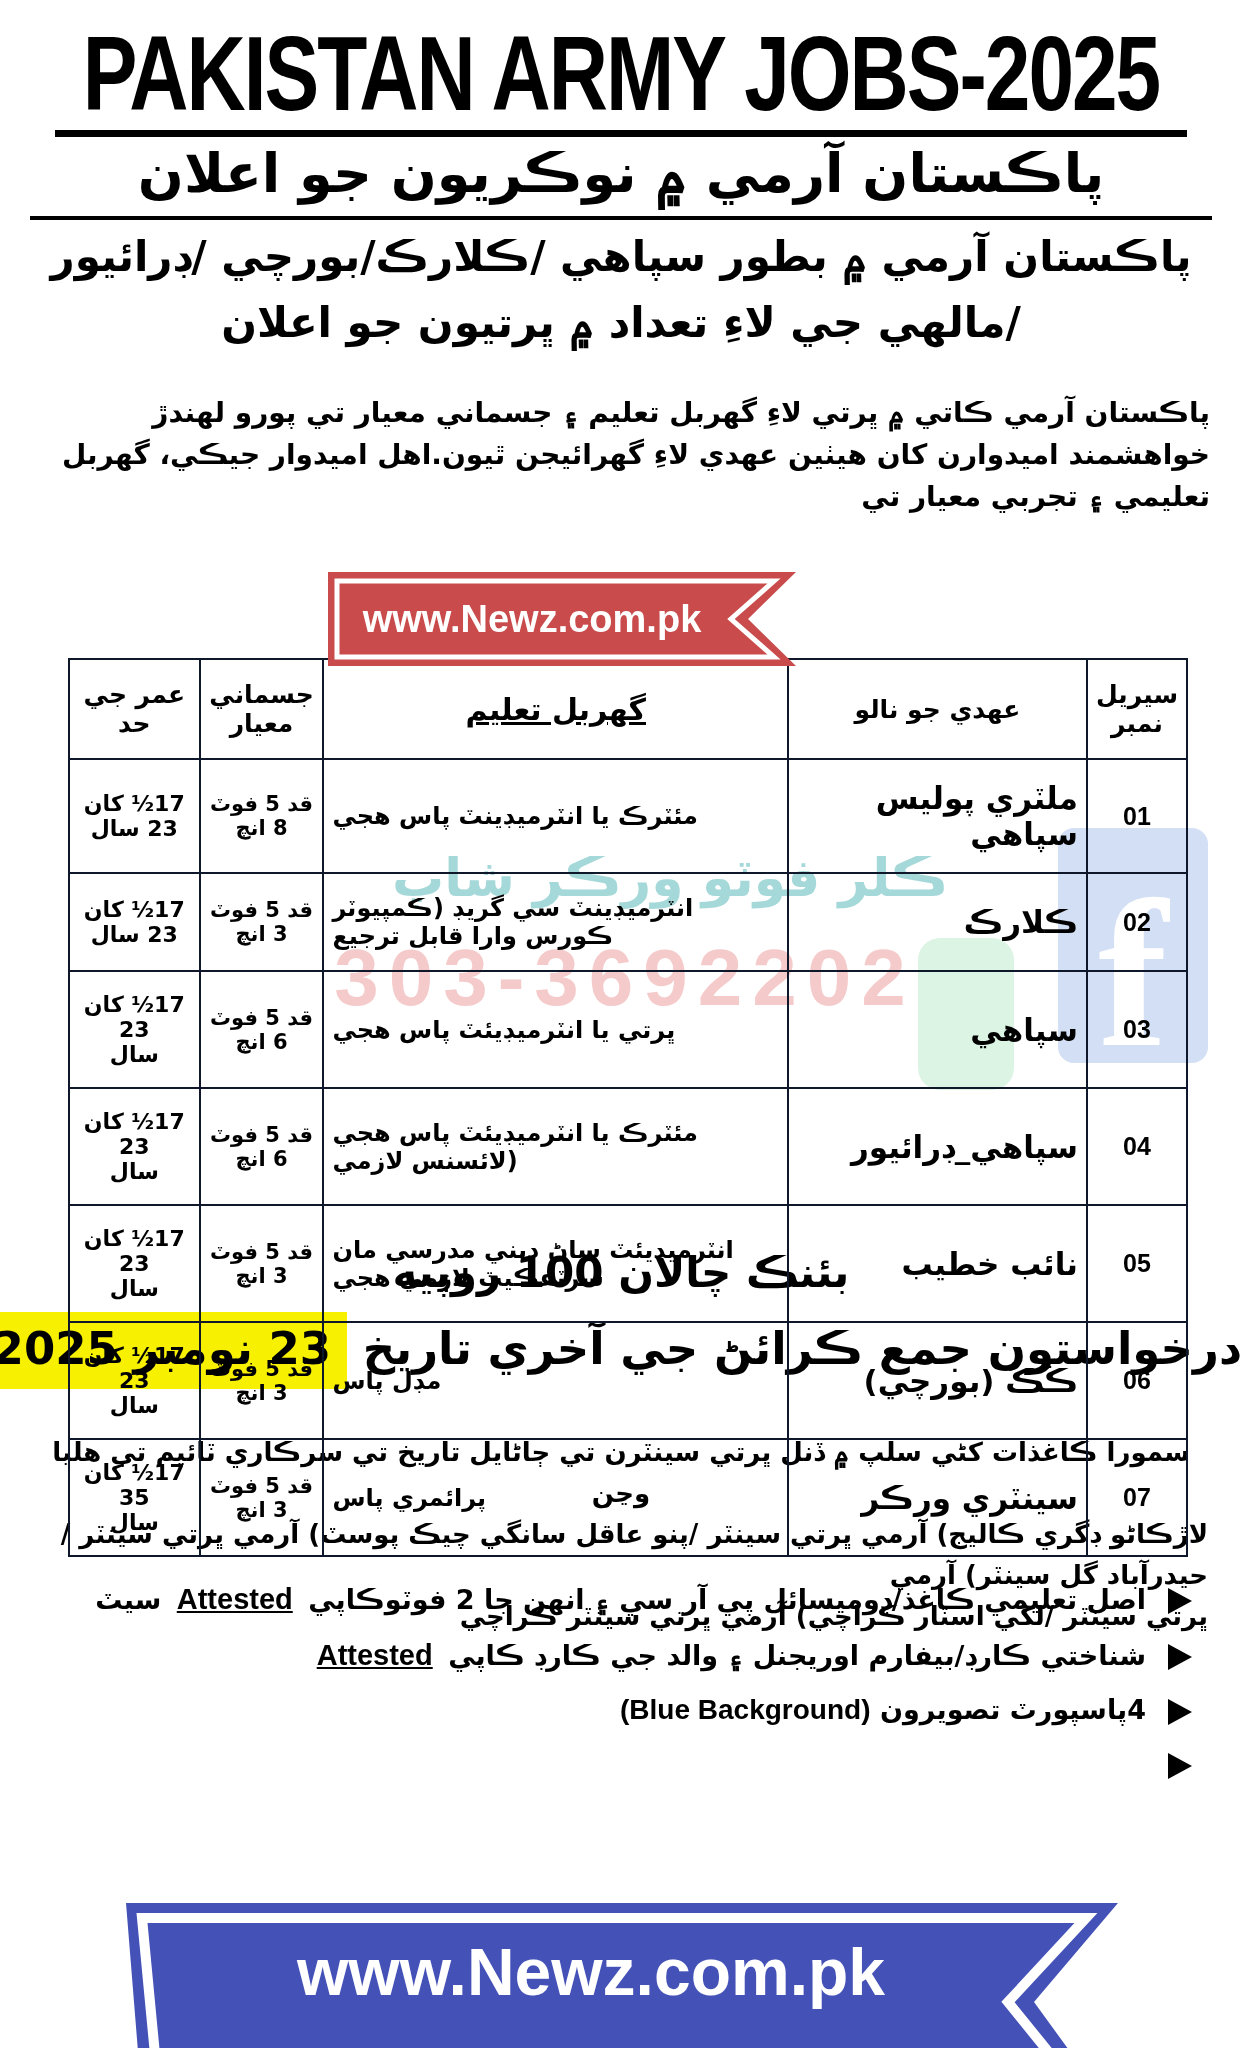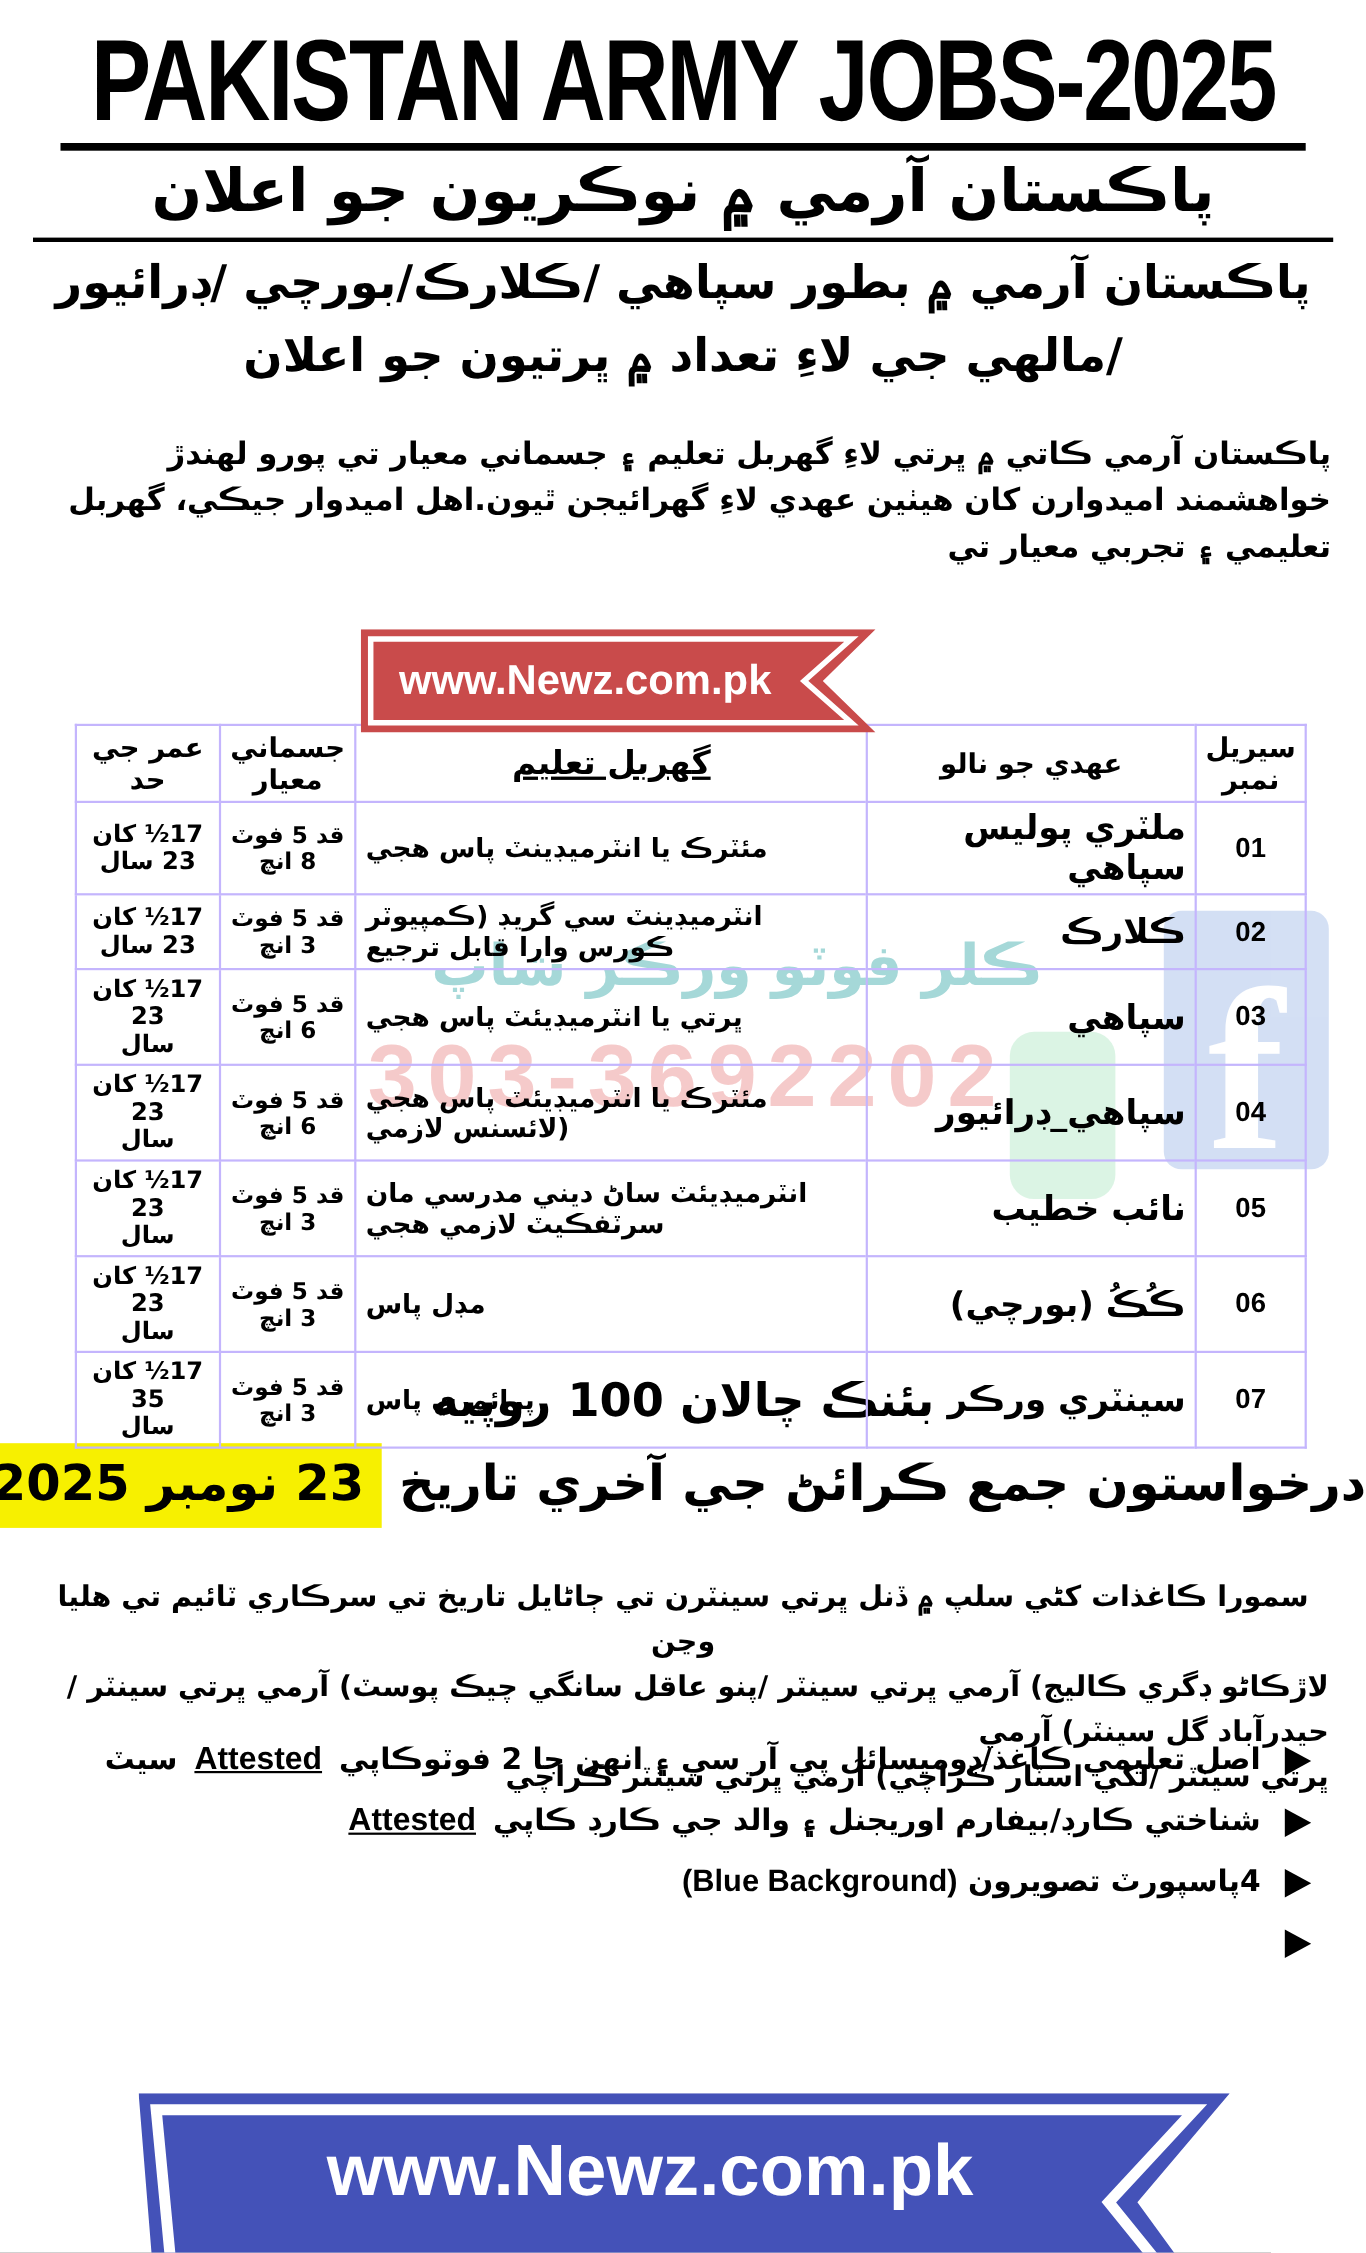--- a/index.html
+++ b/index.html
@@ -69,21 +69,21 @@
     left:285px; top:932px; width:680px; text-align:center;
     color:#f0a8a8; opacity:.6; font-family:"Liberation Sans", sans-serif;
     font-size:80px; font-weight:800; letter-spacing:10px; white-space:nowrap;
   }
   
   .jobs-table {
     position:absolute; top:658px; left:68px; width:1120px; z-index:2;
     border-collapse:collapse; direction:rtl; background:transparent;
   }
   .jobs-table th, .jobs-table td {
-    border:2px solid #c4b5fd; padding:5px 8px; vertical-align:middle;
+    border:2px solid #0f172a; padding:20px 8px; vertical-align:middle;
     white-space:pre-line;
   }
   .jobs-table th { font-size:25px; font-weight:700; text-align:center; }
   th.c-edu span { text-decoration:underline; font-size:30px; }
   td.c-ser { text-align:center; font-family:"Liberation Sans", sans-serif; font-size:25px; font-weight:700; width:68px; }
   td.c-post { text-align:right; font-size:31px; font-weight:700; width:286px; }
   td.c-edu { text-align:left; font-size:24px; font-weight:600; width:476px; }
   td.c-phy { text-align:center; font-size:21px; font-weight:600; width:106px; }
   td.c-age { text-align:center; font-size:22px; font-weight:600; width:118px; }
   

